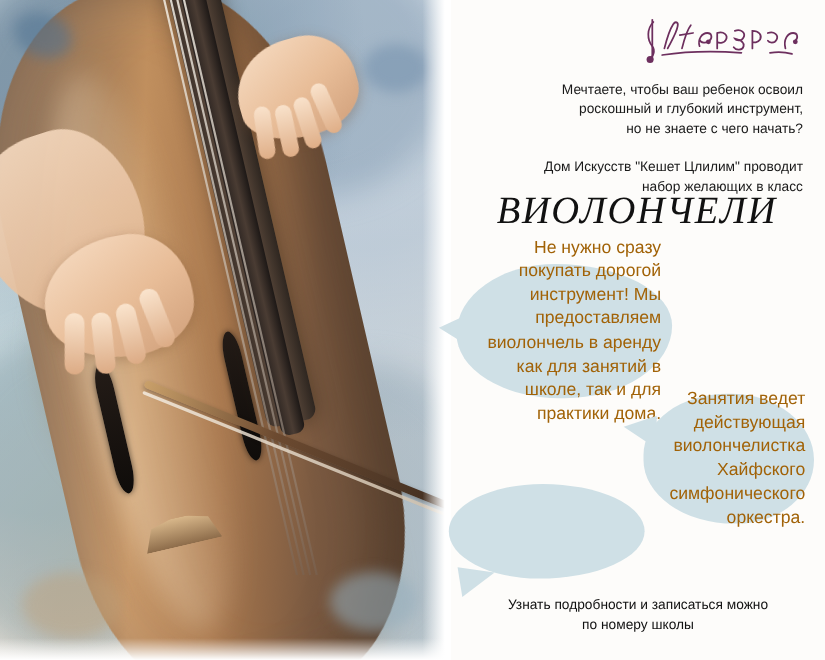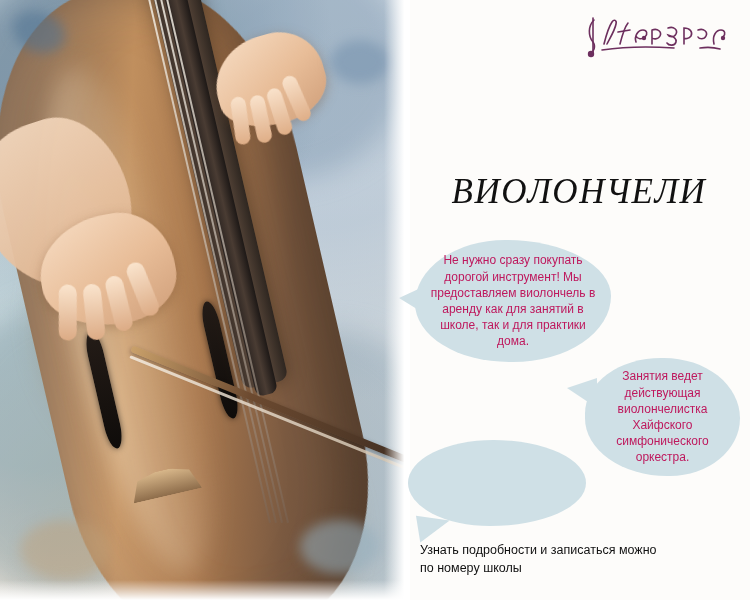--- a/index.html
+++ b/index.html
@@ -172,23 +172,23 @@
     font-family:"Liberation Serif", serif;
     font-size:35px;letter-spacing:1.5px;color:#111;
     white-space:nowrap;
     font-style:italic;
   }
 
   
   .blob{
     position:absolute;
     background:#cfe0e6;
-    color:#be185d;
-    font-size:12px;line-height:1.35;
-    text-align:center;
+    color:#a16207;
+    font-size:16px;line-height:1.35;
+    text-align:right;
   }
   .blob-rent{
     left:5px;top:240px;width:196px;height:122px;
     border-radius:46% 54% 50% 48%/52% 46% 54% 48%;
     padding:8px 10px;box-sizing:border-box;
     display:flex;align-items:center;justify-content:center;
   }
   .blob-rent .tail{
     position:absolute;left:-16px;top:46px;width:0;height:0;
     border-top:12px solid transparent;
@@ -216,21 +216,21 @@
   .blob-beginner .tail{
     position:absolute;left:6px;bottom:-18px;width:0;height:0;
     border-left:8px solid transparent;
     border-right:26px solid transparent;
     border-top:26px solid #cfe0e6;
     transform:rotate(8deg);
   }
 
   .contact{
     position:absolute;left:10px;bottom:22px;width:320px;
-    font-size:12.5px;line-height:1.5;color:#111;
+    text-align:center;font-size:12.5px;line-height:1.5;color:#111;
   }
   .contact p{margin:0;}
 </style>
 </head>
 <body>
 
 <div class="poster">
 
   <div class="artwork">
     <div class="wash w1"></div>
@@ -301,20 +301,27 @@
           <path d="M20 36 C40 33 64 32 92 34"></path>
         </g>
         <g fill="#6d2f5e">
           <circle cx="9" cy="40" r="3.2"></circle>
           <circle cx="62" cy="24" r="2.2"></circle>
           <circle cx="141" cy="24" r="2.2"></circle>
         </g>
       </svg>
     </div>
 
+    <div class="intro">
+      <p>Мечтаете, чтобы ваш ребенок освоил</p>
+      <p>роскошный и глубокий инструмент,</p>
+      <p>но не знаете с чего начать?</p>
+      <p class="p2">Дом Искусств "Кешет Цлилим" проводит</p>
+      <p>набор желающих в класс</p>
+    </div>
 
     <div class="title">ВИОЛОНЧЕЛИ</div>
 
     <div class="blob blob-rent">
       <span class="tail"></span>
       <span>Не нужно сразу покупать дорогой инструмент! Мы предоставляем виолончель в аренду как для занятий в школе, так и для практики дома.</span>
     </div>
 
     <div class="blob blob-cellist">
       <span class="tail"></span>

